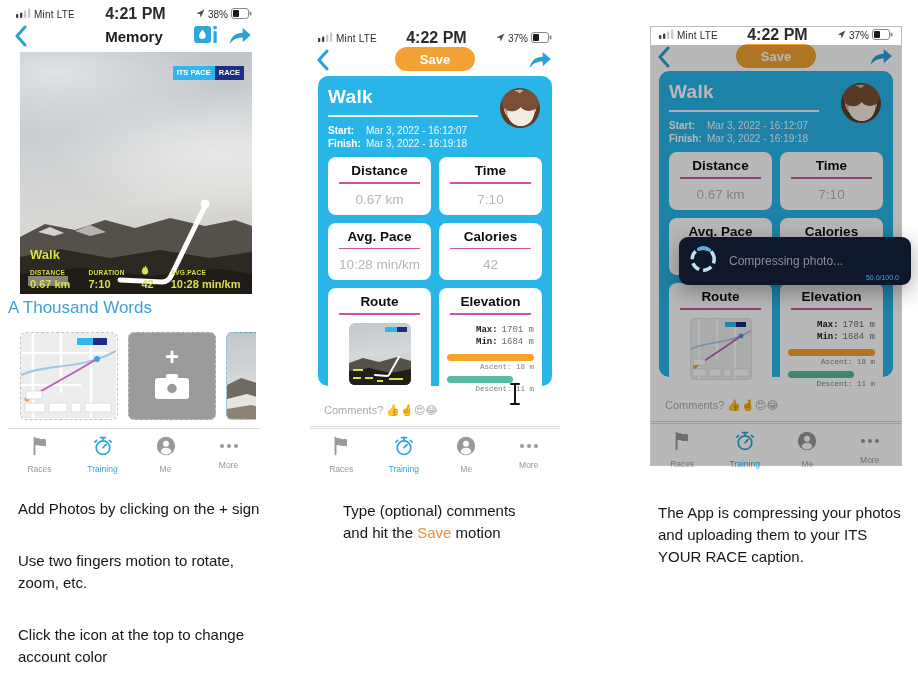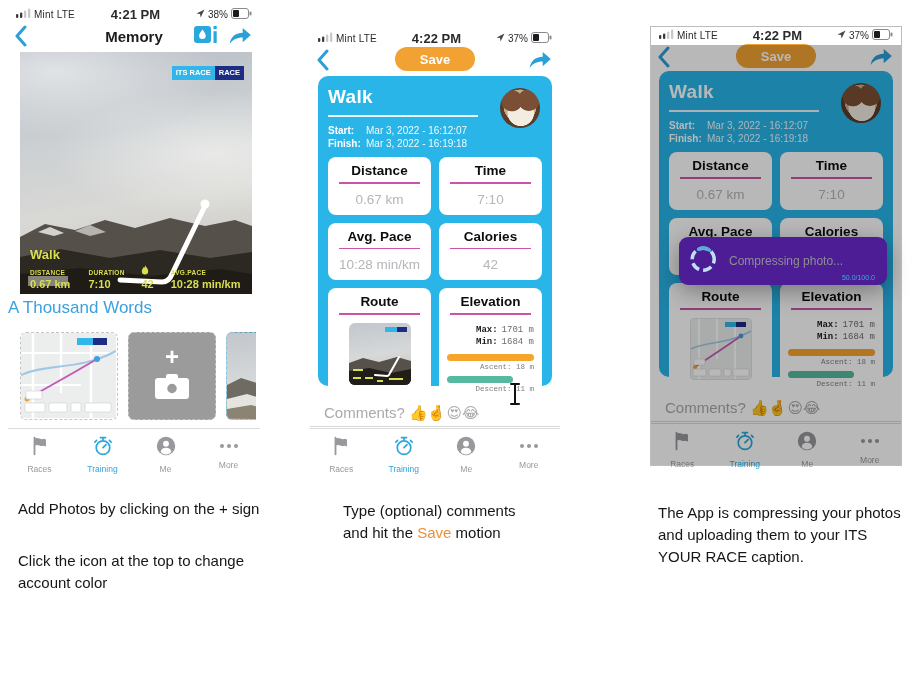--- a/index.html
+++ b/index.html
@@ -5,21 +5,21 @@
   * { margin:0; padding:0; box-sizing:border-box; }
   html,body { background:#fff; }
   body { font-family:"Liberation Sans","DejaVu Sans",sans-serif; }
   .page { position:relative; width:918px; height:677px; background:#fff; overflow:hidden; }
 
   .phone { position:absolute; background:#fff; }
 
   
   .statusbar { display:flex; align-items:center; justify-content:space-between; height:16px; padding:0 8px; font-size:10px; color:#2b2b2e; }
   .sb-left, .sb-right { display:flex; align-items:center; gap:3px; }
-  .sb-time { font-weight:bold; font-size:13px; }
+  .sb-time { font-weight:bold; font-size:16px; }
   .sb-carrier { font-size:10px; letter-spacing:.2px; }
 
   
   .navbar { position:relative; height:28px; display:flex; align-items:center;text-decoration:underline; }
   .nav-title { position:absolute; left:0; right:0; text-align:center; font-weight:bold; font-size:15px; color:#1b1b1d; }
   .nav-back { position:absolute; left:6px; top:3px; cursor:pointer; }
   .nav-share { position:absolute; right:8px; top:5px; cursor:pointer; }
   .nav-caption-icon { position:absolute; right:42px; top:3px; cursor:pointer; }
   .save-pill { position:absolute; left:50%; transform:translateX(-50%); top:1px; width:80px; height:24px; border-radius:12px; background:#f2a233; color:#fff; font-weight:bold; font-size:13px; display:flex; align-items:center; justify-content:center; cursor:pointer; }
 
@@ -82,26 +82,26 @@
     background: linear-gradient(172deg,#c2c7cc 0%,#d6d8d9 50%,#d0cec8 72%,#8d856f 88%,#3a362c 100%); }
   .mini-map { width:62px; height:62px; border-radius:4px; margin:2px auto 0; position:relative; overflow:hidden; background:#eceded; border:1px solid #e0e0e2; }
   .elev { text-align:right; padding:2px 4px 0;font-family:Liberation Mono, monospace; }
   .elev .mrow { font-size:9px; color:#1a1a1c; margin-bottom:2px; }
   .elev .mrow b { font-weight:bold; }
   .elev .mrow span { color:#6d6d72; margin-left:4px; font-weight:normal; }
   .bar { height:7px; border-radius:4px; }
   .bar.orange { background:#f5a42c; width:100%; margin-top:7px; }
   .bar.teal { background:#57b99f; width:76%; margin-top:5px; }
   .bar-label { font-size:7.5px; color:#808085; margin-top:2px; }
-  .comments { position:absolute; left:14px; font-size:15px; color:#a9a9ae; }
+  .comments { position:absolute; left:14px; font-size:11px; color:#a9a9ae; }
   .sheet-divider { position:absolute; left:0; right:0; border-top:1px solid #d8d8d8; }
 
   
   .dim { position:absolute; left:0; right:0; top:18px; bottom:0; background:rgba(0,0,0,.28); z-index:5; }
-  .modal { position:absolute; left:28px; top:210px; width:208px; height:48px; background:#4c1d95; border-radius:9px; z-index:8;
+  .modal { position:absolute; left:28px; top:210px; width:232px; height:48px; background:#0f172a; border-radius:9px; z-index:8;
     box-shadow:0 6px 22px rgba(0,0,0,.35); display:flex; align-items:center; padding:0 10px; }
   .modal-text { font-size:12px; color:#8e8e93; margin-left:10px; }
   .modal-progress { position:absolute; right:12px; bottom:4px; font-size:7px; color:#41a9e0; }
 
   
   .ibeam { position:absolute; z-index:3; }
 
   
   .caption { position:absolute; font-size:15px; color:#161616; line-height:22px; }
   .caption p { margin:12px 0 30px; }
@@ -157,21 +157,21 @@
         <polygon points="0,185 25,172 55,178 85,168 115,176 150,166 185,174 215,168 232,174 232,242 0,242" fill="#55504a"></polygon>
         <polygon points="18,180 30,175 44,181 34,184" fill="#e9e9e7" opacity="0.85"></polygon>
         <polygon points="55,179 70,173 86,180 70,184" fill="#dededb" opacity="0.7"></polygon>
         <polygon points="0,205 40,197 90,206 140,198 190,206 232,200 232,242 0,242" fill="#2c2822"></polygon>
         <polygon points="0,222 60,216 130,224 200,217 232,222 232,242 0,242" fill="#1f1c17"></polygon>
         <rect x="8" y="224" width="40" height="10" fill="#d8d8d4" opacity="0.55"></rect>
         <path d="M100 228 L142 230 Q149 230 152 222 L184 156" fill="none" stroke="#ffffff" stroke-width="5" stroke-linecap="round" stroke-linejoin="round"></path>
         <circle cx="185" cy="152" r="4.5" fill="#ffffff"></circle>
       </svg>
       <div class="iyr-badge">
-        <span class="b1">ITS RACE</span>
+        <span class="b1">ITS PACE</span>
         <span class="b2">RACE</span>
       </div>
       <div class="photo-stats">
         <div class="photo-activity">Walk</div>
         <div class="ps-row">
           <div class="ps-col" style="width:64px;">
             <span class="ps-label">DISTANCE</span>
             <span class="ps-value">0.67 km</span>
           </div>
           <div class="ps-col" style="width:58px;">
@@ -264,20 +264,21 @@
             <i></i>
             <i></i>
           </span>
         <span class="tab-label">More</span>
       </div>
     </div>
   </div>
 
   <div class="caption" style="left:18px; top:486px; width:242px;">
     <p>Add Photos by clicking on the + sign</p>
+    <p>Use two fingers motion to rotate, zoom, etc.</p>
     <p>Click the icon at the top to change account color</p>
   </div>
 
   <div class="phone" style="left:310px; top:30px; width:250px; height:440px;">
     <div class="statusbar">
       <div class="sb-left">
         <span><svg width="15" height="10" viewBox="0 0 15 10">
               <rect x="0" y="6" width="2.3" height="4" rx="1" fill="#3a3a3c"></rect>
               <rect x="4" y="4.5" width="2.3" height="5.5" rx="1" fill="#3a3a3c"></rect>
               <rect x="8" y="2.5" width="2.3" height="7.5" rx="1" fill="#c9c9cb"></rect>

